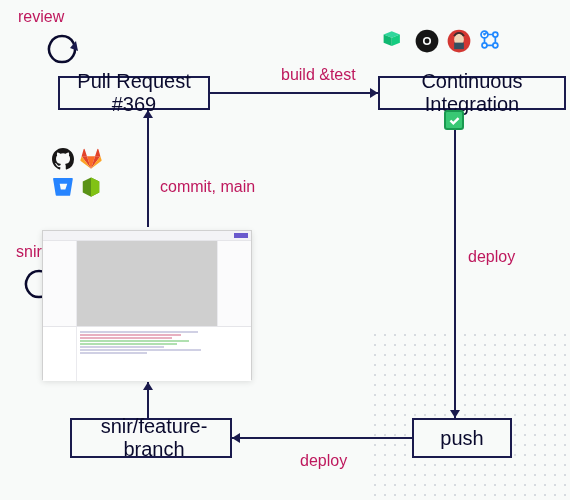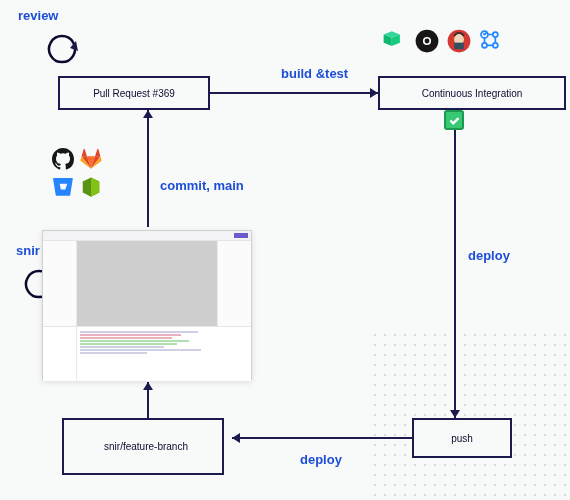--- a/index.html
+++ b/index.html
@@ -11,32 +11,31 @@
     position: relative;
     overflow: hidden;
   }
   .node {
     position: absolute;
     border: 2px solid #1a1a4d;
     background: #f8faf9;
     display: flex;
     align-items: center;
     justify-content: center;
-    font-size: 10px;
+    font-size: 20px;
     font-weight: 500;
     color: #0a0a2e;
     padding: 6px 12px;
     text-align: center;
   }
   .label {
     position: absolute;
-    font-size: 13px;
-    color: #1d4ed8;
+    font-size: 16px;
+    color: #be185d;
     white-space: nowrap;
-    font-weight: bold;
   }
   svg.arrows {
     position: absolute;
     top: 0; left: 0;
     width: 570px; height: 500px;
     pointer-events: none;
   }
   .arrow-line { stroke: #1a1a4d; stroke-width: 2; fill: none; }
   .arrow-head { fill: #1a1a4d; }
   .loop-arrow { stroke: #0a0a2e; stroke-width: 2.5; fill: none; }
@@ -117,21 +116,21 @@
   <polygon class="arrow-head" points="70,48 76,41 78,51"></polygon>
 
   <path class="loop-arrow" d="M 39 271 a 13 13 0 1 0 0.01 0"></path>
   <polygon class="arrow-head" points="47,283 53,276 55,286"></polygon>
 </svg>
 
 <div class="node" style="left:58px; top:76px; width:152px; height:34px;">Pull Request #369</div>
 
 <div class="node" style="left:378px; top:76px; width:188px; height:34px;">Continuous Integration</div>
 
-<div class="node" style="left:62px; top:418px; width:162px; height:57px;padding-left:18px;">snir/feature-branch</div>
+<div class="node" style="left:70px; top:418px; width:162px; height:40px;padding-left:18px;">snir/feature-branch</div>
 
 <div class="node" style="left:412px; top:418px; width:100px; height:40px;">push</div>
 
 <div class="label" style="left:18px; top:8px;">review</div>
 
 <div class="label" style="left:16px; top:243px;">snir</div>
 
 <div class="label" style="left:160px; top:178px;">commit, main</div>
 
 <div class="label" style="left:260px; top:66px;margin-left:21px;">build &amp;test</div>

